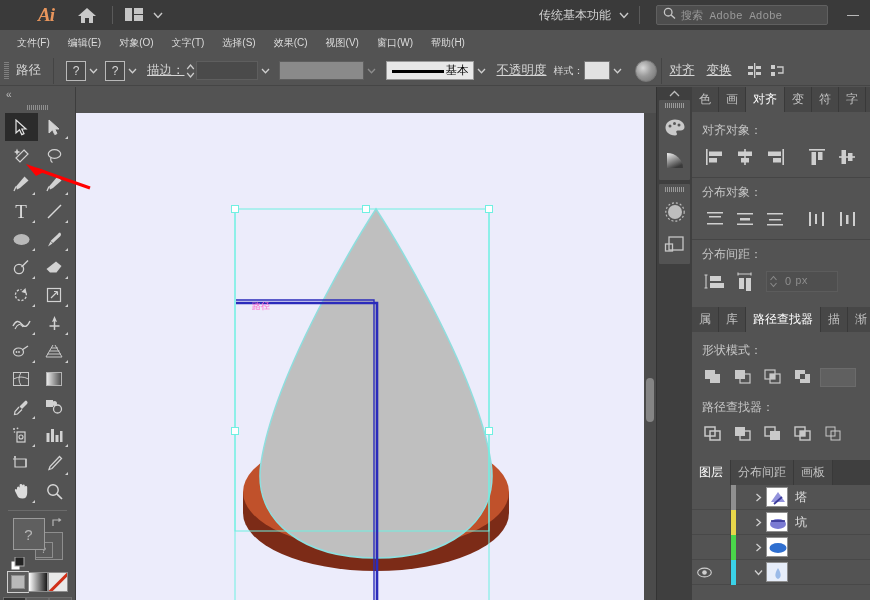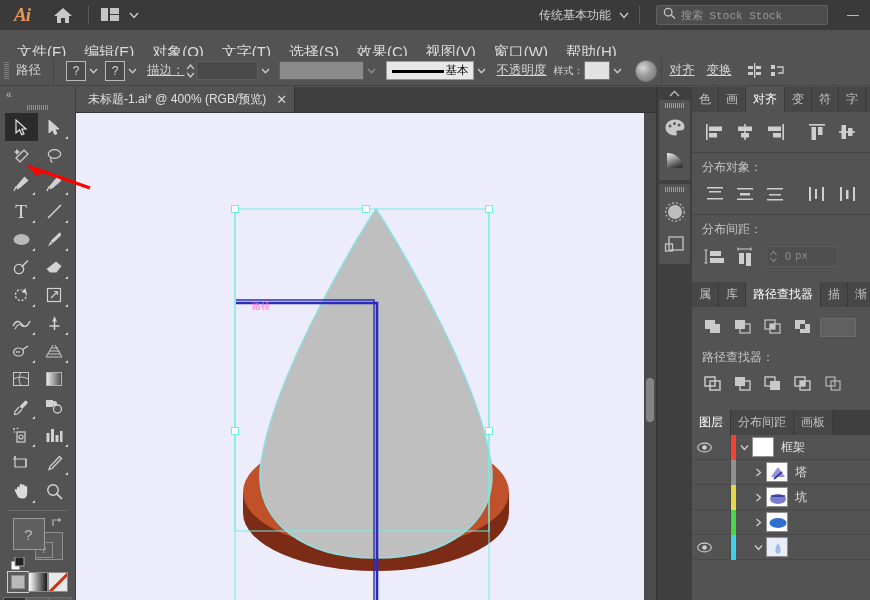--- a/index.html
+++ b/index.html
@@ -11,21 +11,21 @@
     color: #cfcfcf;
     font-size: 12px;
     -webkit-font-smoothing: antialiased;
   }
   #app { position: relative; width: 870px; height: 600px; }
 
   
   .titlebar {
     position: absolute; left: 0; top: 0; width: 870px; height: 30px;
     background: #3a3a3a;
-    display: flex; align-items: center;
+    display: flex; align-items: center; padding-left: 24px;
   }
   .ai-logo {
     width: 44px; height: 30px; display: flex; align-items: center; justify-content: center;
     color: #e8955c; font-weight: bold; font-size: 19px; font-style: italic;
     font-family: "Liberation Serif", serif;
     letter-spacing: -1px;
   }
   .tb-home { width: 38px; height: 30px; display:flex; align-items:center; justify-content:center; }
   .tb-sep { width: 1px; height: 18px; background: #5a5a5a; margin: 0 6px; }
   .tb-arrange { width: 30px; height:30px; display:flex; align-items:center; justify-content:center;}
@@ -39,21 +39,21 @@
   }
   .stock-search .ph { color: #9a9a9a; font-size: 11px; margin-left: 5px; font-family: "Liberation Mono", monospace; }
   .win-btns { display: flex; align-items: center; margin-left: 14px; margin-right: 6px; }
   .win-btn { width: 22px; height: 30px; display: flex; align-items: center; justify-content: center; color: #c8c8c8; }
 
   
   .menubar {
     position: absolute; left: 0; top: 30px; width: 870px; height: 26px;
     background: #535353; display: flex; align-items: center; padding-left: 8px;
   }
-  .menu-item { padding: 9px 9px; height: 26px; line-height: 26px; font-size: 15px; color: #dcdcdc; white-space: nowrap; }
+  .menu-item { padding: 0 9px; height: 26px; line-height: 26px; font-size: 10px; color: #dcdcdc; white-space: nowrap; }
 
   
   .controlbar {
     position: absolute; left: 0; top: 56px; width: 870px; height: 30px;
     background: #535353; display: flex; align-items: center; border-bottom: 1px solid #454545;
   }
   .grip { width: 5px; height: 18px; margin: 0 5px 0 4px;
     background-image: repeating-linear-gradient(to bottom, #808080 0 1px, transparent 1px 2px);
   }
   .cb-label { color: #d7d7d7; font-size: 12.5px; padding: 0 8px 0 2px; white-space: nowrap; }
@@ -226,21 +226,21 @@
         </svg>
     </div>
     <div class="tb-sep"></div>
     <div class="stock-search">
       <span>
         <svg width="13" height="13" viewBox="0 0 13 13">
             <circle cx="5.2" cy="5.2" r="3.8" stroke="#c6c6c6" stroke-width="1.3" fill="none"></circle>
             <path d="M8.1 8.1 L12 11.6" stroke="#c6c6c6" stroke-width="1.4"></path>
           </svg>
       </span>
-      <span class="ph">搜索 Stock Stock</span>
+      <span class="ph">搜索 Adobe Adobe</span>
     </div>
     <div class="win-btns">
       <div class="win-btn">—</div>
     </div>
   </div>
 
   <div class="menubar">
     <div class="menu-item">文件(F)</div>
     <div class="menu-item">编辑(E)</div>
     <div class="menu-item">对象(O)</div>
@@ -587,26 +587,20 @@
           
         </div>
         <div class="dm">
           
         </div>
       </div>
 
     </div>
   </div>
 
-  <div class="tabbar">
-    <div class="doctab">
-      <span>未标题-1.ai* @ 400% (RGB/预览)</span>
-      <span class="x">✕</span>
-    </div>
-  </div>
 
   <div class="canvaswrap">
     <svg width="568" height="487" viewBox="0 0 568 487">
 
       <rect x="0" y="0" width="568" height="487" fill="#ececfb"></rect>
 
       <path d="M167 379 L167 400 A133 58 0 0 0 433 400 L433 379 Z" fill="#7c2b17"></path>
       <ellipse cx="300" cy="379" rx="133" ry="58" fill="#c0512b"></ellipse>
 
       <path d="M300 96
@@ -692,20 +686,21 @@
       <div class="panel-tabs">
         <div class="ptab">色</div>
         <div class="ptab">画</div>
         <div class="ptab active">对齐</div>
         <div class="ptab">变</div>
         <div class="ptab">符</div>
         <div class="ptab">字</div>
         <div class="ptab">段</div>
       </div>
       <div class="panel-body">
+        <div class="panel-title">对齐对象：</div>
         <div class="icon-row">
           <div class="ibtn">
             <svg width="20" height="18" viewBox="0 0 20 18">
                 <rect x="1" y="1" width="1.6" height="16" fill="#cfcfcf"></rect>
                 <rect x="4" y="3.5" width="13" height="4.5" fill="#cfcfcf"></rect>
                 <rect x="4" y="10" width="8" height="4.5" fill="#cfcfcf"></rect>
               </svg>
           </div>
           <div class="ibtn">
             <svg width="20" height="18" viewBox="0 0 20 18">
@@ -810,20 +805,21 @@
 
     <div style="margin-top:4px;">
       <div class="panel-tabs">
         <div class="ptab">属</div>
         <div class="ptab">库</div>
         <div class="ptab active">路径查找器</div>
         <div class="ptab">描</div>
         <div class="ptab">渐</div>
       </div>
       <div class="panel-body">
+        <div class="panel-title">形状模式：</div>
         <div class="icon-row" style="padding-left:6px;">
           <div class="ibtn">
             <svg width="20" height="18" viewBox="0 0 20 18">
                 <path d="M2 2 L12 2 L12 6 L17 6 L17 15 L7 15 L7 11 L2 11 Z" fill="#c9c9c9"></path>
               </svg>
           </div>
           <div class="ibtn">
             <svg width="20" height="18" viewBox="0 0 20 18">
                 <path d="M2 2 L12 2 L12 11 L2 11 Z" fill="#c9c9c9"></path>
                 <rect x="7" y="6" width="10" height="9" fill="none" stroke="#c9c9c9" stroke-width="1.2"></rect>
@@ -884,37 +880,20 @@
     </div>
 
     <div style="margin-top:4px;">
       <div class="panel-tabs">
         <div class="ptab active">图层</div>
         <div class="ptab">分布间距</div>
         <div class="ptab">画板</div>
       </div>
       <div style="background:#535353;">
 
-        <div class="layer-row">
-          <div class="lr-eye">
-            <svg width="15" height="11" viewBox="0 0 15 11">
-                <ellipse cx="7.5" cy="5.5" rx="6.8" ry="4.4" fill="none" stroke="#cfcfcf" stroke-width="1.1"></ellipse>
-                <circle cx="7.5" cy="5.5" r="2.3" fill="#cfcfcf"></circle>
-              </svg>
-          </div>
-          <div class="lr-lock"></div>
-          <div class="lr-colorbar" style="background:#f44336;"></div>
-          <div class="lr-twisty">
-            <svg width="9" height="7" viewBox="0 0 9 7">
-                <path d="M1 1.5 L4.5 5.5 L8 1.5" stroke="#cfcfcf" stroke-width="1.3" fill="none"></path>
-              </svg>
-          </div>
-          <div class="lr-thumb" style="background:#ffffff;"></div>
-          <div class="lr-name">框架</div>
-        </div>
 
         <div class="layer-row">
           <div class="lr-eye"></div>
           <div class="lr-lock"></div>
           <div class="lr-colorbar" style="background:#909090;"></div>
           <div style="width:14px"></div>
           <div class="lr-twisty">
             <svg width="7" height="9" viewBox="0 0 7 9">
                 <path d="M1.5 1 L5.5 4.5 L1.5 8" stroke="#cfcfcf" stroke-width="1.3" fill="none"></path>
               </svg>

